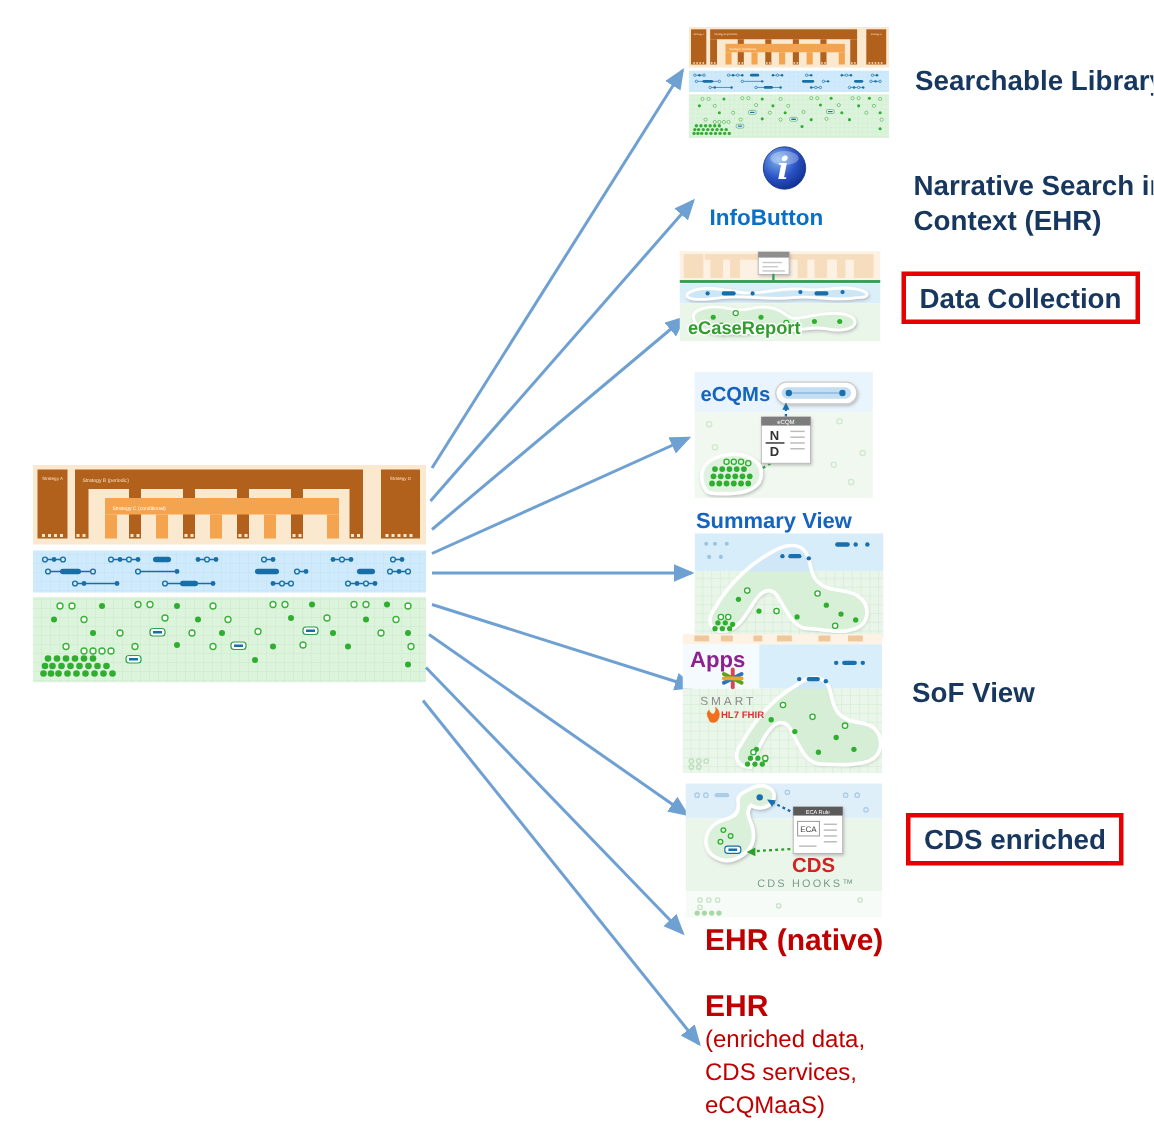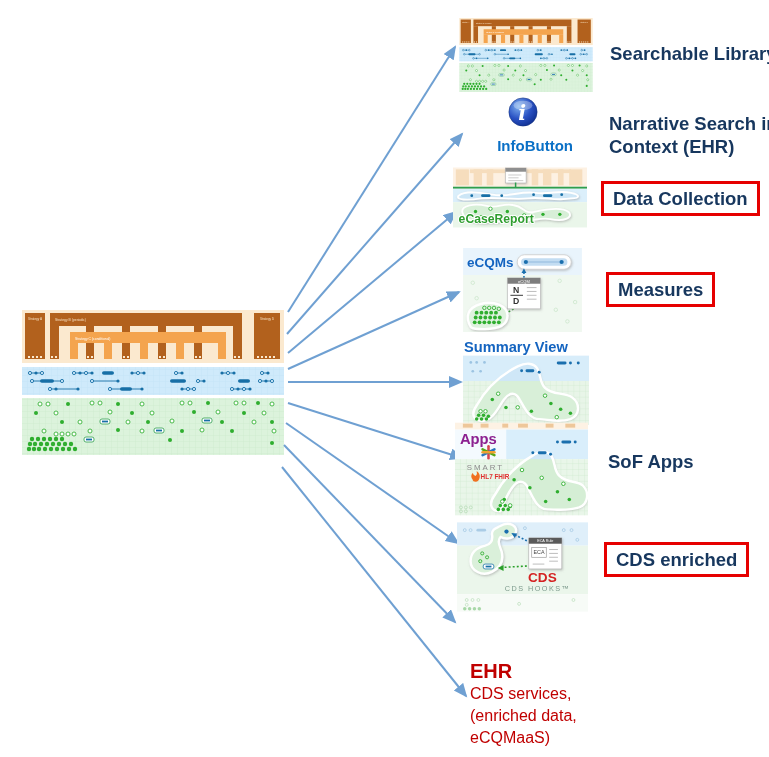--- a/index.html
+++ b/index.html
@@ -4,21 +4,21 @@
 <style>
   html,body{margin:0;padding:0;background:#fff;}
   .canvas{position:relative;width:769px;height:757px;background:#fff;overflow:hidden;
           font-family:"Liberation Sans",sans-serif;}
   .abs{position:absolute;}
   .lbl{position:absolute;color:#17375e;font-weight:bold;font-size:18.5px;line-height:23px;white-space:nowrap;}
   .lbl.wrap{white-space:normal;}
   .boxed{border:3px solid #e60000;padding:3px 9px;background:#fff;display:inline-block;}
   .src{position:absolute;color:#c00000;font-weight:bold;font-size:20px;white-space:nowrap;}
   .src-details{position:absolute;color:#c00000;font-size:16px;line-height:22px;white-space:nowrap;}
-  .icon-cap{position:absolute;color:#0a70c6;font-weight:bold;font-size:15px;text-align:right;}
+  .icon-cap{position:absolute;color:#0a70c6;font-weight:bold;font-size:15px;text-align:left;}
   svg{display:block;}
 </style>
 </head>
 <body>
 
 <div class="canvas">
 
   <svg class="abs" style="left:22px;top:310px" width="262" height="145" viewBox="0 0 262 145">
     <defs>
       <pattern id="gridB" width="6" height="6" patternUnits="userSpaceOnUse">
@@ -378,21 +378,20 @@
         <circle cx="33" cy="72" r="2"></circle>
         <circle cx="38" cy="72" r="2"></circle>
       <circle cx="12" cy="77" r="2"></circle>
         <circle cx="17" cy="77" r="2"></circle>
         <circle cx="22" cy="77" r="2"></circle>
       <circle cx="27" cy="77" r="2"></circle>
         <circle cx="32" cy="77" r="2"></circle>
         <circle cx="37" cy="77" r="2"></circle>
     </g>
   </svg>
-  <div class="lbl boxed" style="left:606px;top:272px"><span>Measures</span></div>
 
   <svg class="abs" style="left:463px;top:338px" width="126" height="88" viewBox="0 0 129 88">
     <defs>
         <clipPath id="cp5">
           <path d="M20,84 C10,84 8,76 14,68 C24,50 40,36 56,28 C64,24 72,24 76,30
       C80,36 78,44 84,50 C92,58 104,54 112,60 C120,66 120,78 110,82 C98,86 86,82 78,82
       C68,82 64,72 58,62 C54,54 48,54 42,62 C36,70 32,82 20,84 Z"></path>
         </clipPath>
       </defs>
     <rect x="0" y="17" width="129" height="26" fill="#d8edfa"></rect>
@@ -513,21 +512,21 @@
     <g stroke-width="2.6" stroke-linecap="round">
       <line x1="34" y1="24" x2="34" y2="36" stroke="#d64550"></line>
       <line x1="28" y1="27" x2="40" y2="33" stroke="#58a618"></line>
       <line x1="40" y1="27" x2="28" y2="33" stroke="#2a76bc"></line>
       <line x1="28" y1="30" x2="40" y2="30" stroke="#f0a030"></line>
     </g>
     <text x="12" y="48" font-size="8" letter-spacing="2" fill="#8a8a8a">SMART</text>
     <path d="M18,58 q-3,-4 0,-7 q1,3 3,3 q2,-2 1,-5 q4,3 3,7 q-1,4 -4,4 q-3,0 -3,-2 z" fill="#f07020"></path>
     <text x="26" y="57" font-size="6.5" font-weight="bold" fill="#e03030">HL7 FHIR</text>
   </svg>
-  <div class="lbl" style="left:608px;top:450px">SoF Apps</div>
+  <div class="lbl" style="left:608px;top:450px">SoF View</div>
 
   <svg class="abs" style="left:457px;top:521px" width="131" height="92" viewBox="0 0 135 92">
     <rect x="0" y="0" width="135" height="24" fill="#dfeffa"></rect>
     <rect x="0" y="24" width="135" height="50" fill="#ebf6eb"></rect>
     <rect x="0" y="74" width="135" height="18" fill="#f7fbf7"></rect>
     <g fill="none" stroke="#aacce6" stroke-width="0.9">
       <circle cx="8" cy="8" r="1.5"></circle>
         <circle cx="14" cy="8" r="1.5"></circle>
         <circle cx="70" cy="6" r="1.5"></circle>
       <circle cx="110" cy="8" r="1.5"></circle>
@@ -578,21 +577,22 @@
     </g>
     <g fill="#a8d8a8">
       <circle cx="8" cy="89" r="1.8"></circle>
         <circle cx="13" cy="89" r="1.8"></circle>
         <circle cx="18" cy="89" r="1.8"></circle>
       <circle cx="23" cy="89" r="1.8"></circle>
     </g>
   </svg>
   <div class="lbl boxed" style="left:604px;top:542px"><span>CDS enriched</span></div>
 
+  <div class="src" style="left:470px;top:616px">EHR (native)</div>
 
   <div class="src" style="left:470px;top:660px">EHR</div>
   <div class="src-details" style="left:470px;top:683px">
+    <div>(enriched data,</div>
     <div>CDS services,</div>
-    <div>(enriched data,</div>
     <div>eCQMaaS)</div>
   </div>
 
 </div>
 
 </body></html>

